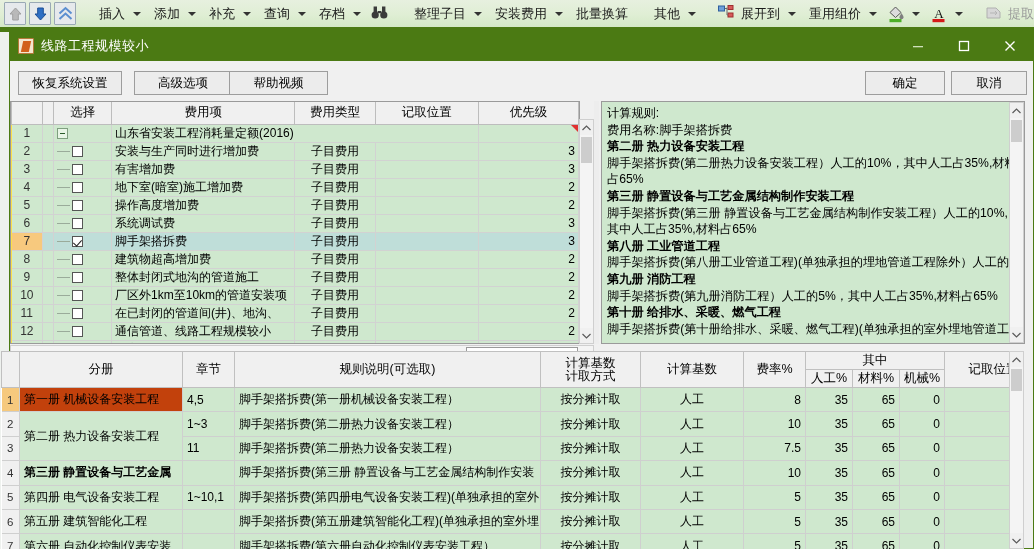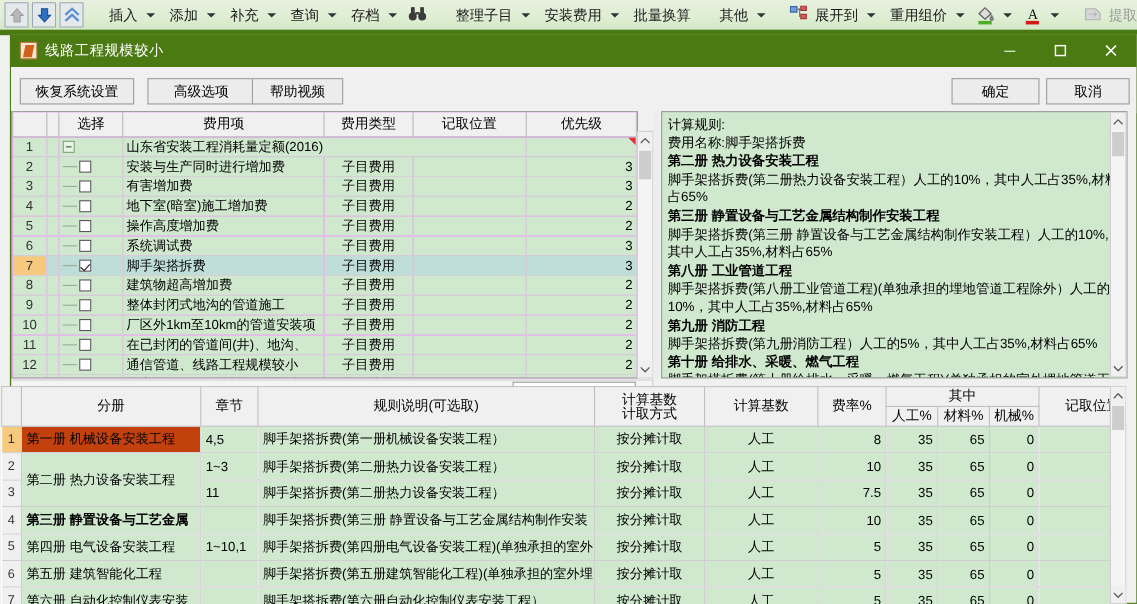--- a/index.html
+++ b/index.html
@@ -53,21 +53,21 @@
   
   .dlgbar{height:42px;position:relative;background:#f0f0f0;}
   .btn{
     position:absolute;height:24px;background:#ececec;border:1px solid #9d9d9d;
     font-family:inherit;font-size:12.5px;color:#000;cursor:default;
     display:flex;align-items:center;justify-content:center;box-sizing:border-box;
   }
 
   
   .topwrap{position:absolute;left:1px;top:101px;width:1023px;height:243px;}
-  .grid-left{position:absolute;left:9px;top:0;width:570px;height:243px;background:#f0abfc;
+  .grid-left{position:absolute;left:9px;top:0;width:570px;height:243px;background:#fde047;
              border:1px solid #9a9a9a;box-sizing:border-box;overflow:hidden;}
   table.tg{border-collapse:collapse;table-layout:fixed;width:100%;font-size:12px;}
   table.tg th{
     background:#f0f0f0;border:1px solid #bdbdbd;border-top:none;border-left:none;
     height:22px;font-weight:normal;font-size:12.5px;padding:0 3px;box-sizing:border-box;
   }
   th.sel-col{background:#f7c97e;}
   table.tg td{
     border-right:1px solid #d2d2d2;border-bottom:1px solid #d2d2d2;
     height:16.9px;padding:0 3px;box-sizing:border-box;background:#cfe8ce;
@@ -277,21 +277,21 @@
           <svg width="14" height="14" viewBox="0 0 14 14">
               <path d="M2.5 2.5 L11.5 11.5 M11.5 2.5 L2.5 11.5" stroke="#fff" stroke-width="1.4"></path>
             </svg>
         </div>
       </div>
     </div>
 
     <div class="dlgbar">
       <button class="btn" style="left:8px;top:10px;width:104px;">恢复系统设置</button>
       <button class="btn" style="left:124px;top:10px;width:98px;">高级选项</button>
-      <button class="btn" style="left:219px;top:10px;width:83px;">帮助视频</button>
+      <button class="btn" style="left:219px;top:10px;width:99px;">帮助视频</button>
       <button class="btn" style="left:855px;top:10px;width:80px;">确定</button>
       <button class="btn" style="left:941px;top:10px;width:76px;">取消</button>
     </div>
   </div>
 
   <div class="topwrap">
 
     <div class="grid-left">
       <table class="tg">
         <colgroup>
@@ -520,21 +520,20 @@
           <div class="ln">计算规则:</div>
           <div class="ln">费用名称:脚手架搭拆费</div>
           <div class="ln" style="font-weight: bold;">第二册  热力设备安装工程</div>
           <div class="ln">脚手架搭拆费(第二册热力设备安装工程）人工的10%，其中人工占35%,材料</div>
           <div class="ln">占65%</div>
           <div class="ln" style="font-weight: bold;">第三册  静置设备与工艺金属结构制作安装工程</div>
           <div class="ln">脚手架搭拆费(第三册 静置设备与工艺金属结构制作安装工程）人工的10%,</div>
           <div class="ln">其中人工占35%,材料占65%</div>
           <div class="ln" style="font-weight: bold;">第八册  工业管道工程</div>
           <div class="ln">脚手架搭拆费(第八册工业管道工程)(单独承担的埋地管道工程除外）人工的</div>
-          <div class="ln">10%，其中人工占35%,材料占65%</div>
           <div class="ln" style="font-weight: bold;">第九册  消防工程</div>
           <div class="ln">脚手架搭拆费(第九册消防工程）人工的5%，其中人工占35%,材料占65%</div>
           <div class="ln" style="font-weight: bold;">第十册  给排水、采暖、燃气工程</div>
           <div class="ln">脚手架搭拆费(第十册给排水、采暖、燃气工程)(单独承担的室外埋地管道工</div>
         </div>
     </div>
     <div class="vsb" style="left:1008px;top:1px;height:241px;">
       <div class="arw">
         <svg width="9" height="6" viewBox="0 0 9 6">
             <path d="M0.5 5 L4.5 1 L8.5 5" fill="none" stroke="#5a5a5a" stroke-width="1.2"></path>

